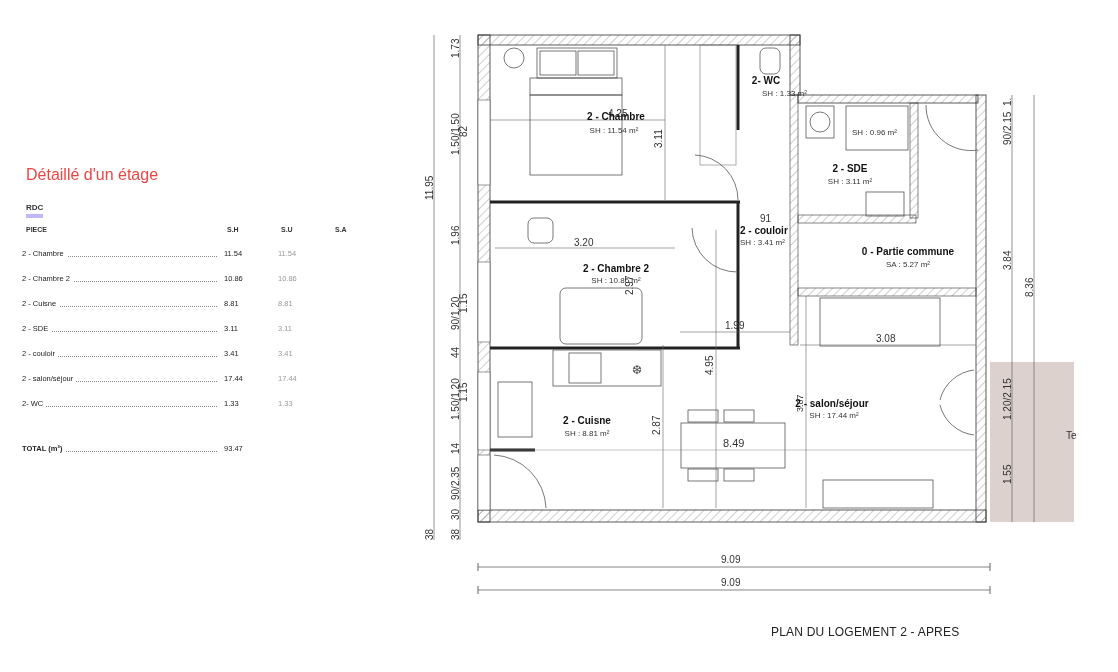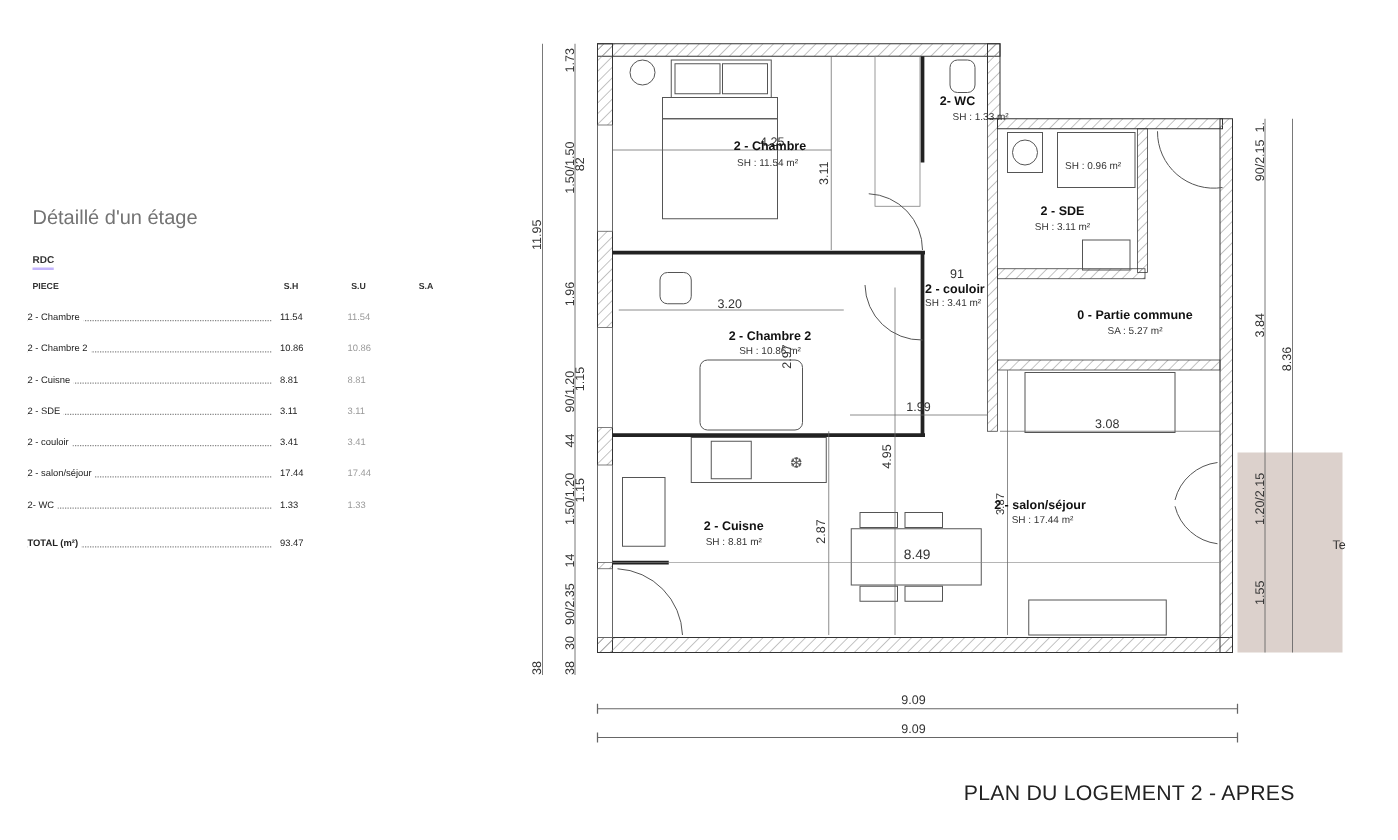--- a/index.html
+++ b/index.html
@@ -1,28 +1,28 @@
 <!DOCTYPE html>
 <html><head>
 <meta charset="utf-8">
 <style>
   html, body { margin:0; padding:0; background:#ffffff; }
   body { width:1118px; height:672px; position:relative; overflow:hidden; font-family:"Liberation Sans", sans-serif; color:#222; }
   .abs { position:absolute; }
   
-  .tbl-title { left:26px; top:166px; font-size:16px; color:#737373; }
-  .tbl-level { left:26px; top:203px; font-size:8px; font-weight:bold; color:#333; border-bottom:2px solid #c4b5fd; padding-bottom:2px; }
+  .tbl-title { left:26px; top:166px; font-size:16px; color:#ef4444; }
+  .tbl-level { left:26px; top:203px; font-size:8px; font-weight:bold; color:#333; border-bottom:4px solid #c4b5fd; padding-bottom:2px; }
   .tbl-head { top:226px; font-size:7px; font-weight:bold; color:#333; }
   .row { position:absolute; left:22px; width:330px; height:12px; font-size:7.5px; color:#222; }
   .row .name { position:absolute; left:0; top:0; background:#fff; padding-right:3px; }
   .row .dots { position:absolute; left:0; top:7px; width:195px; border-bottom:1px dotted #888; }
   .row .sh { position:absolute; left:202px; top:0; }
   .row .su { position:absolute; left:256px; top:0; color:#999; }
   .row.total .name { font-weight:bold; }
-  .plan-title { left:771px; top:625px; font-size:17px; color:#222; letter-spacing:0.2px; }
+  .plan-title { left:771px; top:625px; font-size:12px; color:#222; letter-spacing:0.2px; }
   svg text { font-family:"Liberation Sans", sans-serif; }
 </style>
 </head>
 <body>
 
 <div class="abs tbl-title">Détaillé d'un étage</div>
 <div class="abs tbl-level">RDC</div>
 <div class="abs tbl-head" style="left:26px">PIECE</div>
 <div class="abs tbl-head" style="left:227px">S.H</div>
 <div class="abs tbl-head" style="left:281px">S.U</div>
@@ -63,21 +63,21 @@
     <span class="name">2 - salon/séjour</span>
     <span class="sh">17.44</span>
     <span class="su">17.44</span>
   </div>
 <div class="row" style="top:399px">
     <span class="dots"></span>
     <span class="name">2- WC</span>
     <span class="sh">1.33</span>
     <span class="su">1.33</span>
   </div>
-<div class="row total" style="top:430px">
+<div class="row total" style="top:444px">
     <span class="dots"></span>
     <span class="name">TOTAL (m²)</span>
     <span class="sh">93.47</span>
   </div>
 
 <svg class="abs" style="left:0;top:0" width="1118" height="672">
   <defs>
     <pattern id="hatch" width="6" height="6" patternUnits="userSpaceOnUse" patternTransform="rotate(45)">
       <line x1="0" y1="0" x2="0" y2="6" stroke="#888" stroke-width="0.8"></line>
     </pattern>

